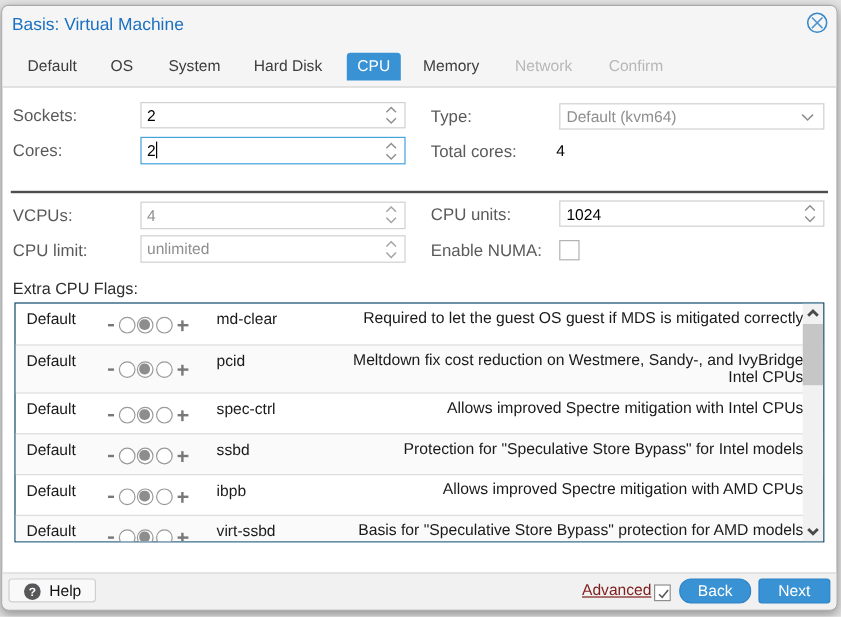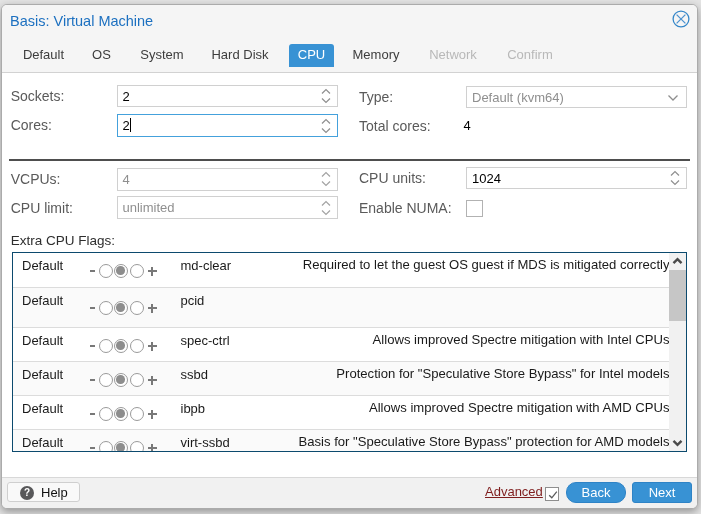--- a/index.html
+++ b/index.html
@@ -139,20 +139,21 @@
       <div class="slider" style="top:13px;">
         <div class="minus"></div>
         <div class="circ" style="left:9.3px;"></div>
         <div class="circ" style="left:24.2px;">
             <div class="dot"></div>
           </div>
         <div class="circ" style="left:39.6px;"></div>
         <div class="plus"></div>
       </div>
       <div class="gflag">pcid</div>
+      <div class="gdesc">Meltdown fix cost reduction on Westmere, Sandy-, and IvyBridge<br>Intel CPUs</div>
     </div>
     <div class="grow bline" style="top:74px; height:34px;">
       <div class="gdef">Default</div>
       <div class="slider">
         <div class="minus"></div>
         <div class="circ" style="left:9.3px;"></div>
         <div class="circ" style="left:24.2px;">
             <div class="dot"></div>
           </div>
         <div class="circ" style="left:39.6px;"></div>

